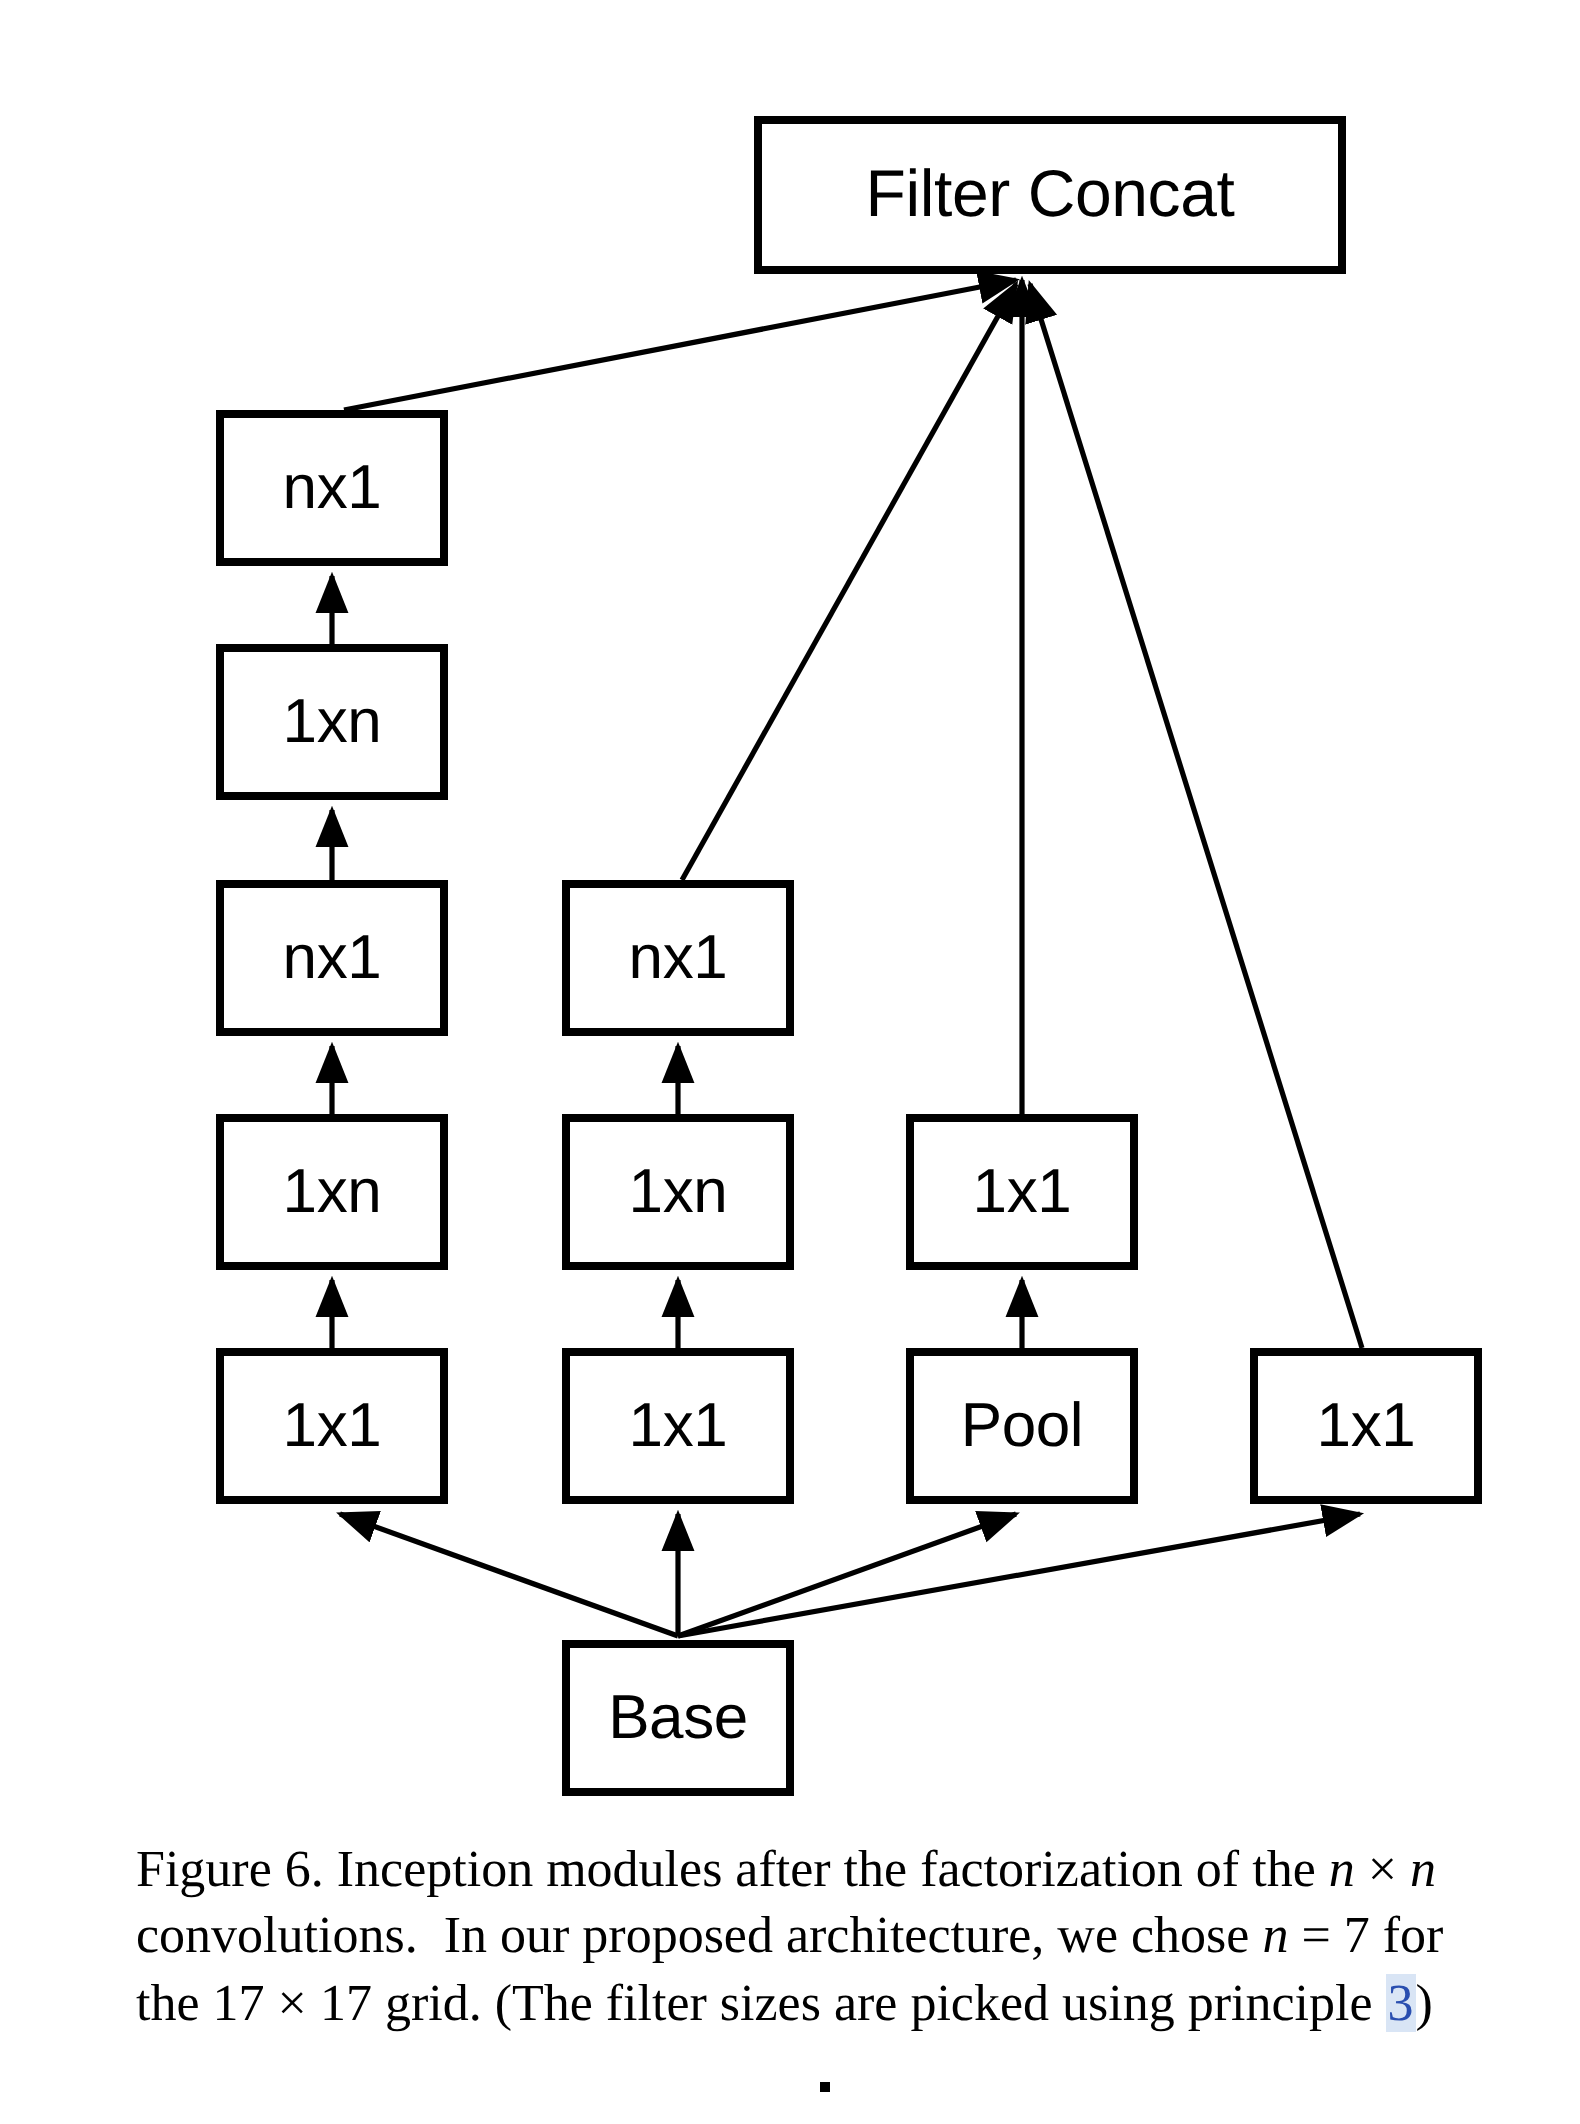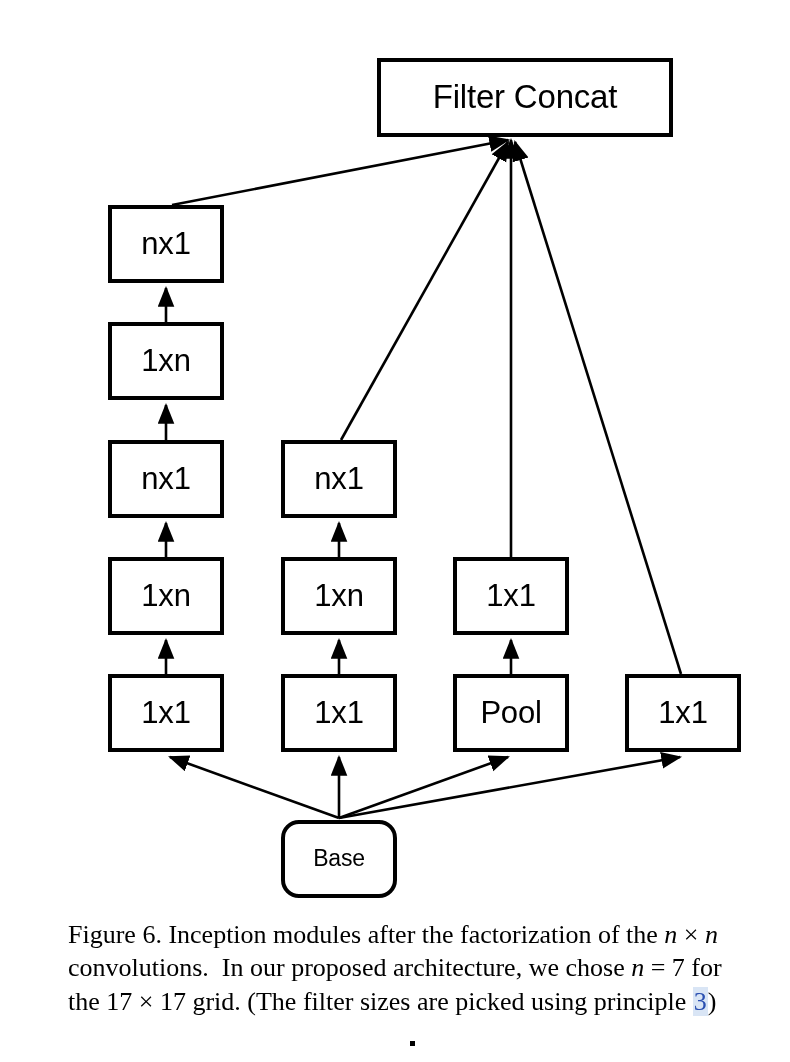--- a/index.html
+++ b/index.html
@@ -57,21 +57,21 @@
   
   #box-c2-nx1 { left: 281px; top: 440px; width: 116px; height: 78px; font-size: 31px; }
   #box-c2-1xn { left: 281px; top: 557px; width: 116px; height: 78px; font-size: 31px; }
   #box-c2-1x1 { left: 281px; top: 674px; width: 116px; height: 78px; font-size: 31px; }
   
   #box-c3-1x1  { left: 453px; top: 557px; width: 116px; height: 78px; font-size: 31px; }
   #box-c3-pool { left: 453px; top: 674px; width: 116px; height: 78px; font-size: 31px; }
   
   #box-c4-1x1 { left: 625px; top: 674px; width: 116px; height: 78px; font-size: 31px; }
   
-  #box-base { left: 281px; top: 820px; width: 116px; height: 78px; font-size: 23px; border-radius: 18px; }
+  #box-base { left: 281px; top: 820px; width: 116px; height: 78px; font-size: 31px; }
 
   
   #caption {
     position: absolute;
     left: 68px;
     top: 918px;
     width: 656px;
     font-family: "Liberation Serif", serif;
     font-size: 26px;
     line-height: 1.285;

